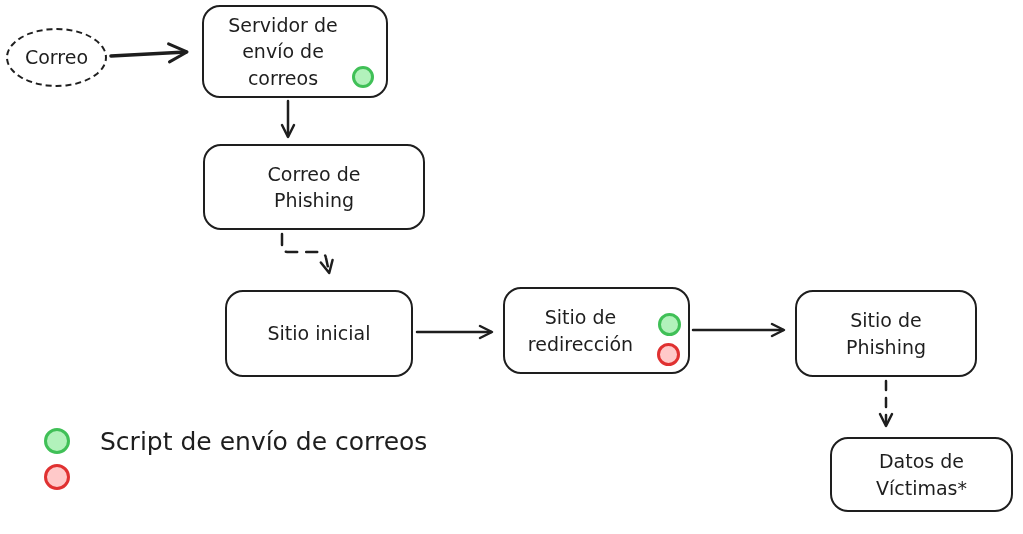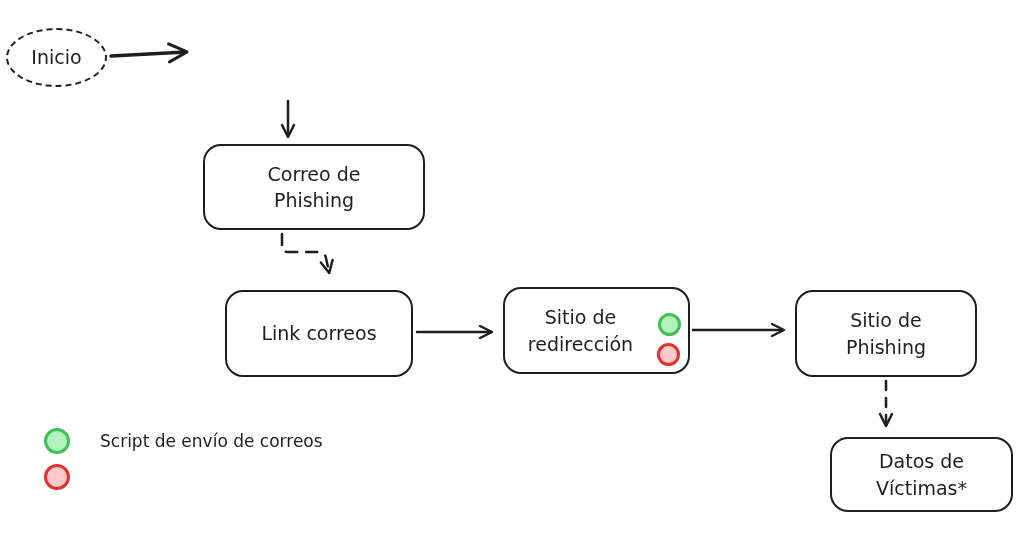--- a/index.html
+++ b/index.html
@@ -68,21 +68,21 @@
     height: 28px;
   }
   .legend-dot {
     width: 26px; height: 26px;
     border-radius: 50%;
     flex: 0 0 auto;
   }
   .legend-dot-green { background: #b2f2bb; border: 3.5px solid #40c057; }
   .legend-dot-red   { background: #ffc9c9; border: 3.5px solid #e03131; }
   .legend-label {
-    font-size: 17px;
+    font-size: 25px;
     white-space: nowrap;
   }
 </style>
 </head>
 <body>
 
 <div class="canvas">
 
   <svg class="edges-svg" viewBox="0 0 1023 534" xmlns="http://www.w3.org/2000/svg">
     <defs>
@@ -95,31 +95,37 @@
     </defs>
     <path d="M 111 56 L 186 52" fill="none" stroke="#1e1e1e" stroke-width="3.6" stroke-linecap="round" marker-end="url(#ahBig)"></path>
     <path d="M 288 101 L 288 136" fill="none" stroke="#1e1e1e" stroke-width="2.5" stroke-linecap="round" marker-end="url(#ah)"></path>
     <path d="M 282 234 L 282 248 Q 282 252 289 252 L 317 252 Q 325 252 326 258 L 329 272" fill="none" stroke="#1e1e1e" stroke-width="2.5" stroke-linecap="round" stroke-dasharray="11 9" marker-end="url(#ah)"></path>
     <path d="M 417 332 L 491 332" fill="none" stroke="#1e1e1e" stroke-width="2.5" stroke-linecap="round" marker-end="url(#ah)"></path>
     <path d="M 693 330 L 783 330" fill="none" stroke="#1e1e1e" stroke-width="2.5" stroke-linecap="round" marker-end="url(#ah)"></path>
     <path d="M 886 381 L 886 425" fill="none" stroke="#1e1e1e" stroke-width="2.5" stroke-linecap="round" stroke-dasharray="9 8" marker-end="url(#ah)"></path>
   </svg>
 
   <div class="node node-ellipse node-inicio">
-    <span>Inicio</span>
+    <span>Correo</span>
   </div>
 
+  <div class="node node-servidor">
+    <span>Servidor de
+envío de
+correos</span>
+    <span class="dot dot-green dot-servidor-green"></span>
+  </div>
 
   <div class="node node-correo">
     <span>Correo de
 Phishing</span>
   </div>
 
   <div class="node node-link">
-    <span>Link correos</span>
+    <span>Sitio inicial</span>
   </div>
 
   <div class="node node-redir">
     <span>Sitio de
 redirección</span>
     <span class="dot dot-green dot-redir-green"></span>
     <span class="dot dot-red dot-redir-red"></span>
   </div>
 
   <div class="node node-phishing">

